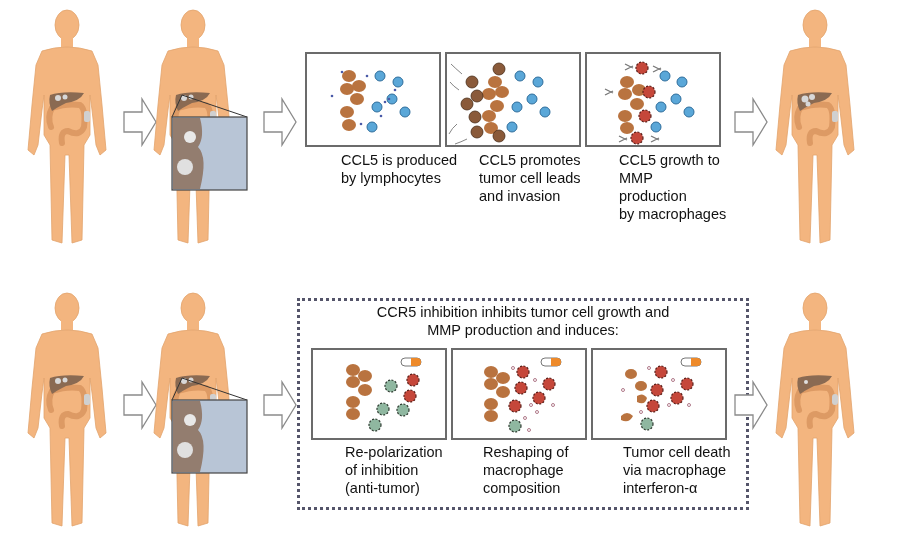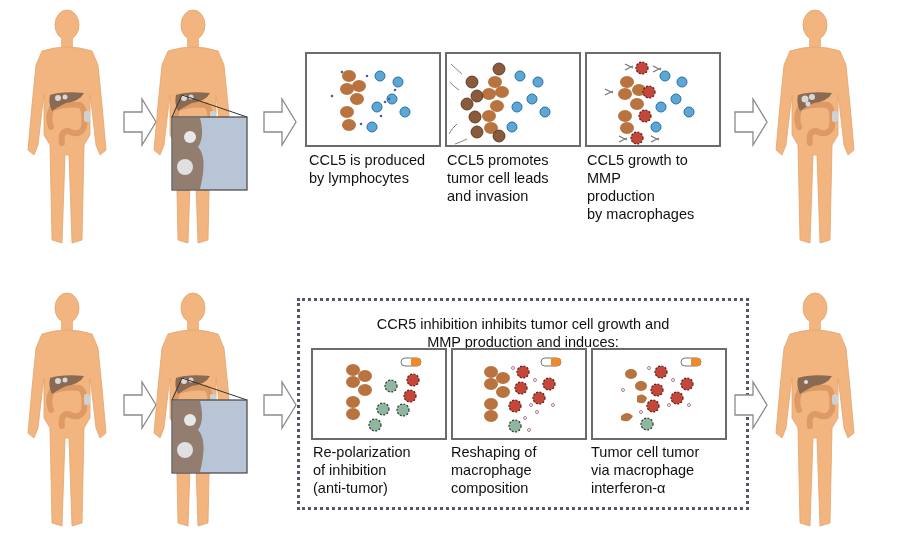--- a/index.html
+++ b/index.html
@@ -2,25 +2,25 @@
 <html><head>
 <meta charset="utf-8">
 <style>
   html, body { margin:0; padding:0; background:#ffffff; }
   body { width:903px; height:540px; position:relative; overflow:hidden;
          font-family:"Liberation Sans", sans-serif; color:#1a1a1a; }
   .abs { position:absolute; }
   .figure { position:absolute; width:90px; height:240px; }
   .arrow { position:absolute; width:36px; height:50px; }
   .panel { position:absolute; border:2px solid #6b6b6b; background:#fff; box-sizing:border-box; }
-  .cap { position:absolute; font-size:14.5px; line-height:18px; white-space:pre-line; color:#111; }
+  .cap { position:absolute; font-size:14.5px; line-height:18px; white-space:pre-line; color:#111;margin-left:32px; }
   .dotted-box { position:absolute; left:297px; top:298px; width:452px; height:212px;
                 border:3px dotted #55556a; box-sizing:border-box; }
   .box-title { position:absolute; left:300px; top:303px; width:446px; text-align:center;
-               font-size:14.5px; line-height:18px; white-space:pre-line; color:#111;margin-top:12px; }
+               font-size:14.5px; line-height:18px; white-space:pre-line; color:#111; }
 </style>
 </head>
 <body>
 
 <svg width="0" height="0" style="position:absolute">
   <defs>
     <g id="human">
 
       <ellipse cx="45" cy="20" rx="12" ry="15" fill="var(--skin)" stroke="var(--edge)" stroke-width="0.8"></ellipse>
       <rect x="39" y="32" width="12" height="10" fill="var(--skin)"></rect>
@@ -315,21 +315,21 @@
       </g>
   </svg>
 </div>
 
 <div class="cap" style="left:313px;top:443px">Re-polarization
 of inhibition
 (anti-tumor)</div>
 <div class="cap" style="left:451px;top:443px">Reshaping of
 macrophage
 composition</div>
-<div class="cap" style="left:591px;top:443px">Tumor cell tumor
+<div class="cap" style="left:591px;top:443px">Tumor cell death
 via macrophage
 interferon-α</div>
 
 <svg class="arrow" style="left:733px;top:380px">
     <use href="#arrowshape"></use>
   </svg>
 
 <svg class="figure" style="left:770px;top:288px;--skin:#f3b57f;--edge:#e2a36c">
   <use href="#human"></use>
   <circle cx="36" cy="94" r="2" fill="#e0e0e0"></circle>

